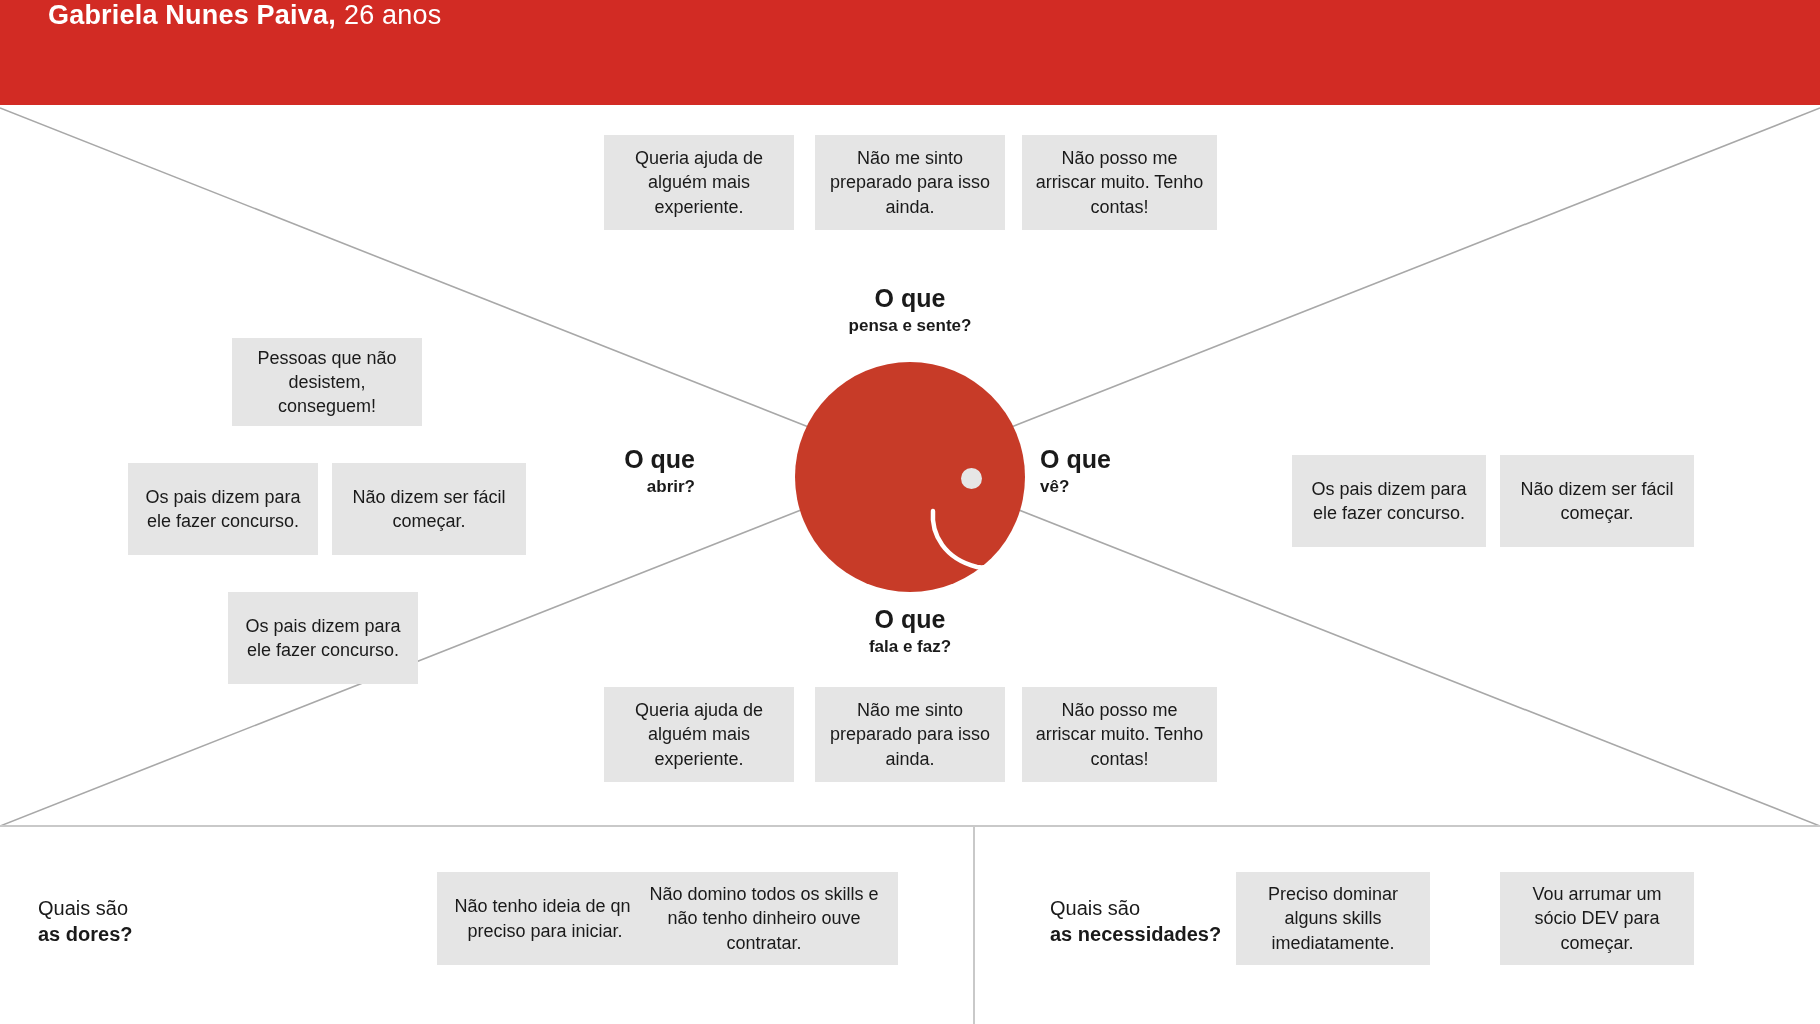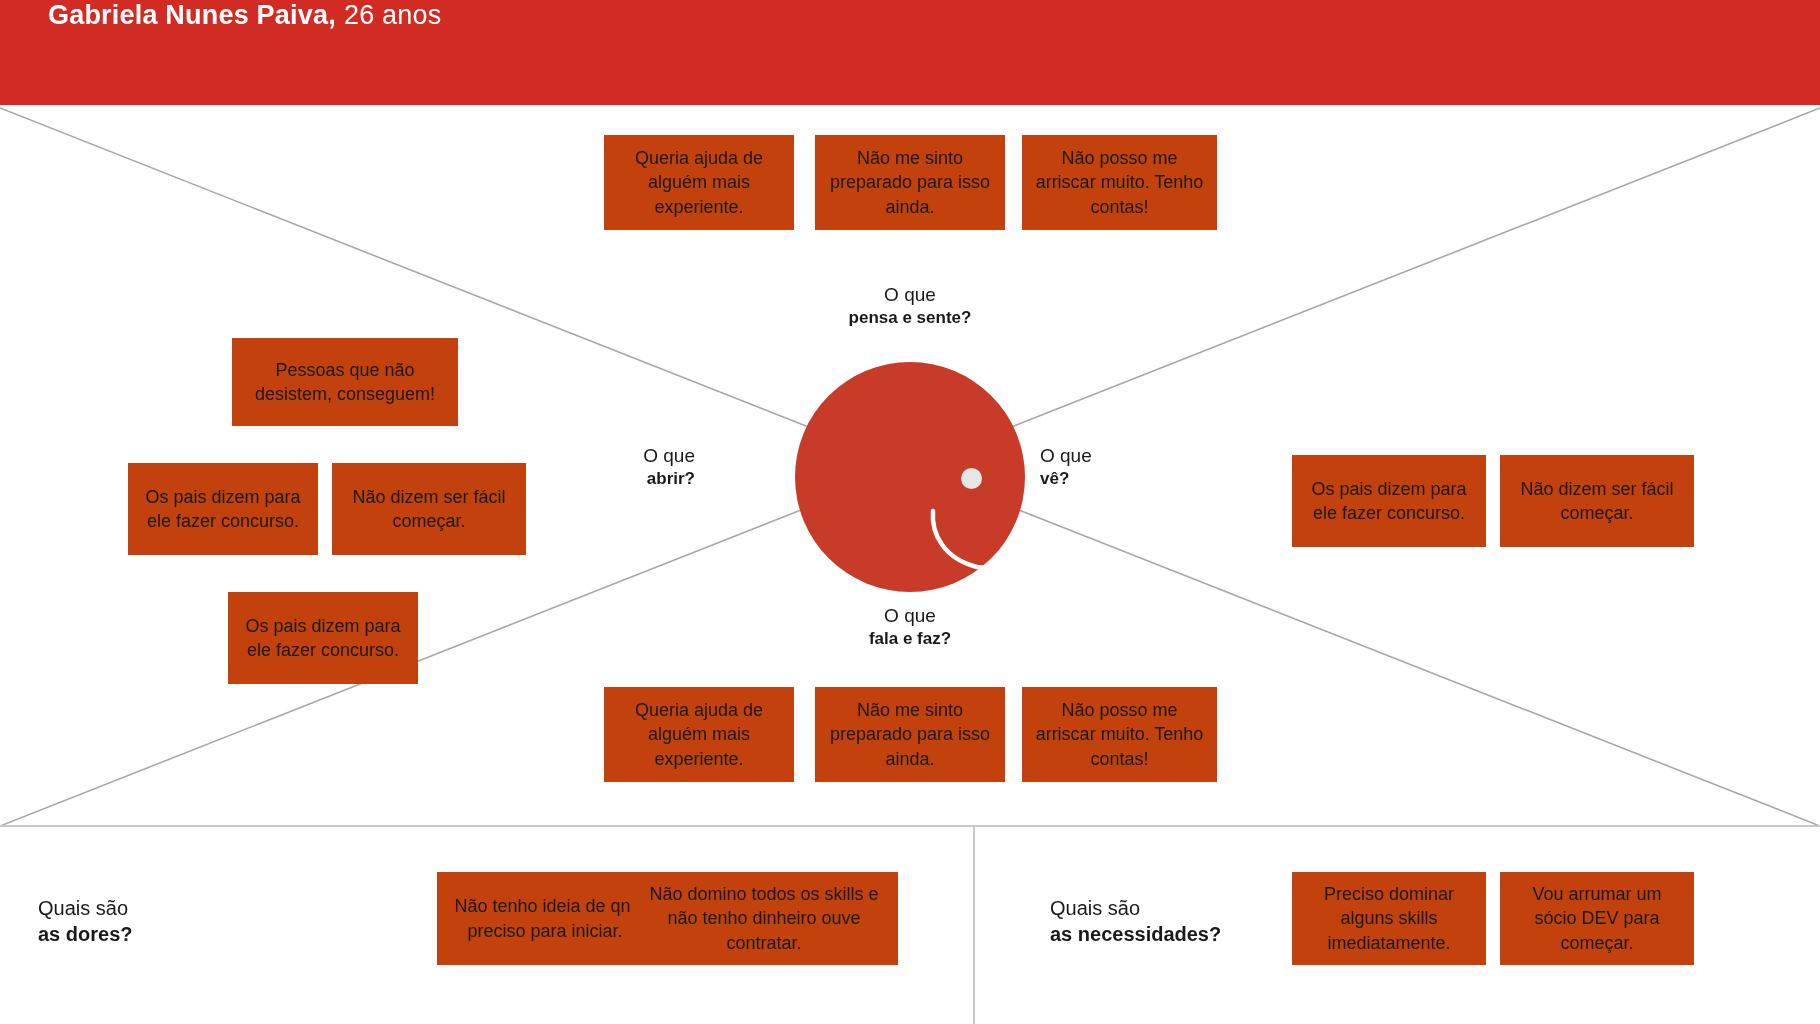--- a/index.html
+++ b/index.html
@@ -33,31 +33,31 @@
     position:absolute;inset:0;border-radius:50%;background:#c73b28;
   }
   .face-eye{
     position:absolute;left:166px;top:106px;width:21px;height:21px;
     border-radius:50%;background:#e6e6e6;
   }
   .face-nose{position:absolute;left:130px;top:145px;width:80px;height:70px;}
 
   
   .slabel{position:absolute;line-height:1.26;white-space:nowrap;}
-  .slabel .l1{display:block;font-size:19px;font-weight:400;}
+  .slabel .l1{display:block;font-size:25px;font-weight:700;}
   .slabel .l2{display:block;font-size:17px;font-weight:700;}
 
   #label-pensa{left:910px;top:283px;transform:translateX(-50%);text-align:center;}
   #label-fala {left:910px;top:604px;transform:translateX(-50%);text-align:center;}
   #label-ouve {right:1125px;top:444px;text-align:right;}
   #label-ve   {left:1040px;top:444px;text-align:left;}
 
   
   .note{
-    position:absolute;background:#c2410c;
+    position:absolute;background:#e5e5e5;
     display:flex;align-items:center;justify-content:center;
     text-align:center;font-size:18px;line-height:1.34;
     padding:0 10px;box-sizing:border-box;color:#1a1a1a;
   }
 
   
   .band-label{position:absolute;font-size:20px;line-height:1.3;white-space:nowrap;}
   .band-label .b1{display:block;font-weight:400;}
   .band-label .b2{display:block;font-weight:700;}
 </style>
@@ -102,21 +102,21 @@
   </div>
   <div class="slabel" id="label-ve">
     <span class="l1">O que</span>
     <span class="l2">vê?</span>
   </div>
 
   <div class="note" style="left:604px;top:135px;width:190px;height:95px;">Queria ajuda de alguém mais experiente.</div>
   <div class="note" style="left:815px;top:135px;width:190px;height:95px;">Não me sinto preparado para isso ainda.</div>
   <div class="note" style="left:1022px;top:135px;width:195px;height:95px;">Não posso me arriscar muito. Tenho contas!</div>
 
-  <div class="note" style="left:232px;top:338px;width:226px;height:88px;">Pessoas que não desistem, conseguem!</div>
+  <div class="note" style="left:232px;top:338px;width:190px;height:88px;">Pessoas que não desistem, conseguem!</div>
   <div class="note" style="left:128px;top:463px;width:190px;height:92px;">Os pais dizem para ele fazer concurso.</div>
   <div class="note" style="left:332px;top:463px;width:194px;height:92px;">Não dizem ser fácil começar.</div>
   <div class="note" style="left:228px;top:592px;width:190px;height:92px;">Os pais dizem para ele fazer concurso.</div>
 
   <div class="note" style="left:1292px;top:455px;width:194px;height:92px;">Os pais dizem para ele fazer concurso.</div>
   <div class="note" style="left:1500px;top:455px;width:194px;height:92px;">Não dizem ser fácil começar.</div>
 
   <div class="note" style="left:604px;top:687px;width:190px;height:95px;">Queria ajuda de alguém mais experiente.</div>
   <div class="note" style="left:815px;top:687px;width:190px;height:95px;">Não me sinto preparado para isso ainda.</div>
   <div class="note" style="left:1022px;top:687px;width:195px;height:95px;">Não posso me arriscar muito. Tenho contas!</div>
@@ -125,16 +125,16 @@
     <span class="b1">Quais são</span>
     <span class="b2">as dores?</span>
   </div>
   <div class="note" style="left:437px;top:872px;width:216px;height:93px;">Não tenho ideia de qnt preciso para iniciar.</div>
   <div class="note" style="left:630px;top:872px;width:268px;height:93px;">Não domino todos os skills e não tenho dinheiro ouve contratar.</div>
 
   <div class="band-label" style="left:1050px;top:895px;">
     <span class="b1">Quais são</span>
     <span class="b2">as necessidades?</span>
   </div>
-  <div class="note" style="left:1292px;top:872px;width:194px;height:93px;text-align:center;">Preciso dominar alguns skills imediatamente.</div>
+  <div class="note" style="left:1236px;top:872px;width:194px;height:93px;text-align:center;">Preciso dominar alguns skills imediatamente.</div>
   <div class="note" style="left:1500px;top:872px;width:194px;height:93px;">Vou arrumar um sócio DEV para começar.</div>
 
 </div>
 
 </body></html>

